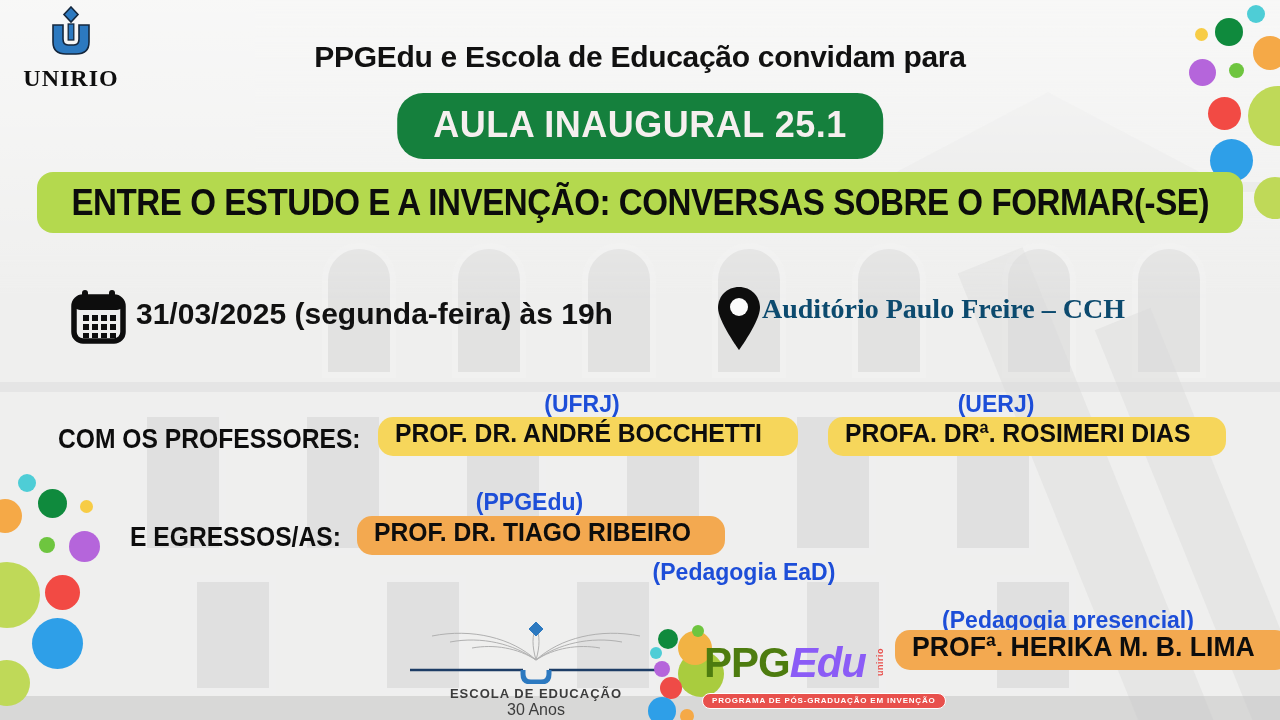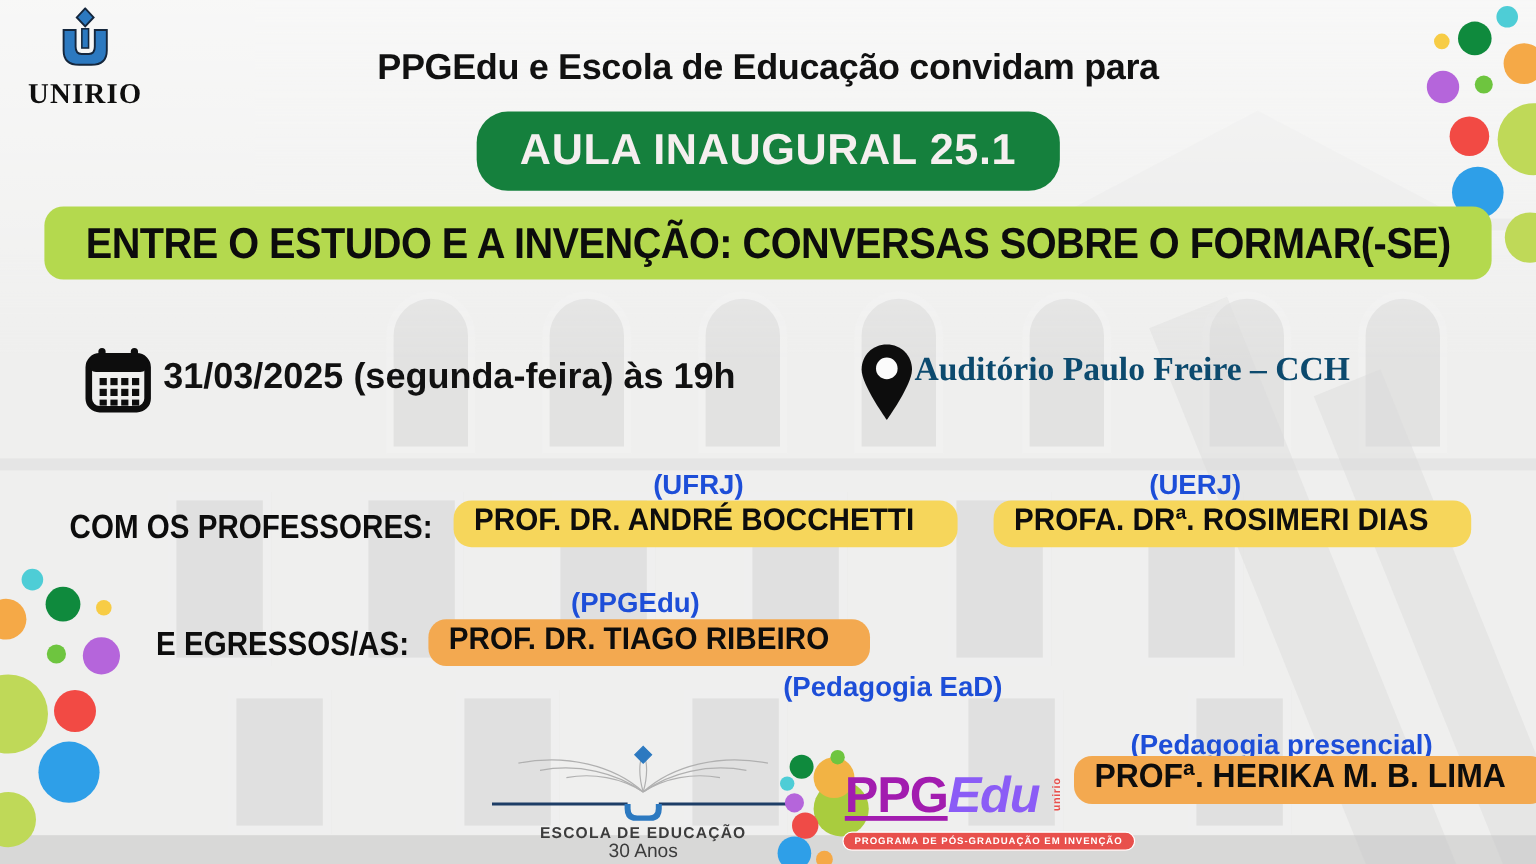--- a/index.html
+++ b/index.html
@@ -63,21 +63,21 @@
   
   .escola-logo { position:absolute; left:402px; top:620px; width:268px; height:100px; }
   .escola-text1 { position:absolute; left:0; right:0; top:66px; text-align:center;
     font-size:13px; font-weight:600; color:#3c3c3c; letter-spacing:1px; }
   .escola-text2 { position:absolute; left:0; right:0; top:81px; text-align:center;
     font-size:16px; font-weight:500; color:#3c3c3c; }
 
   .ppgedu-logo { position:absolute; left:648px; top:627px; width:245px; height:92px; }
   .ppgedu-word { position:absolute; left:56px; top:12px; font-size:42px; font-weight:800;
     letter-spacing:-1px; white-space:nowrap; }
-  .ppgedu-word .ppg { color:#a21caf;text-decoration:underline; }
+  .ppgedu-word .ppg { color:#4d7c0f; }
   .ppgedu-word .edu { color:#8b5cf6;font-style:italic; }
   .ppgedu-tag { position:absolute; left:54px; top:66px; background:#e8504c; color:#fff;
     border:1px solid #fff; border-radius:9px; padding:2px 9px 3px; font-size:8px; font-weight:700;
     letter-spacing:0.8px; white-space:nowrap; }
   .ppgedu-unirio { position:absolute; left:218px; top:30px; color:#e8504c; font-size:9px;
     font-weight:700; transform:rotate(-90deg); transform-origin:center; letter-spacing:0.5px; }
 </style>
 </head>
 <body>
 

